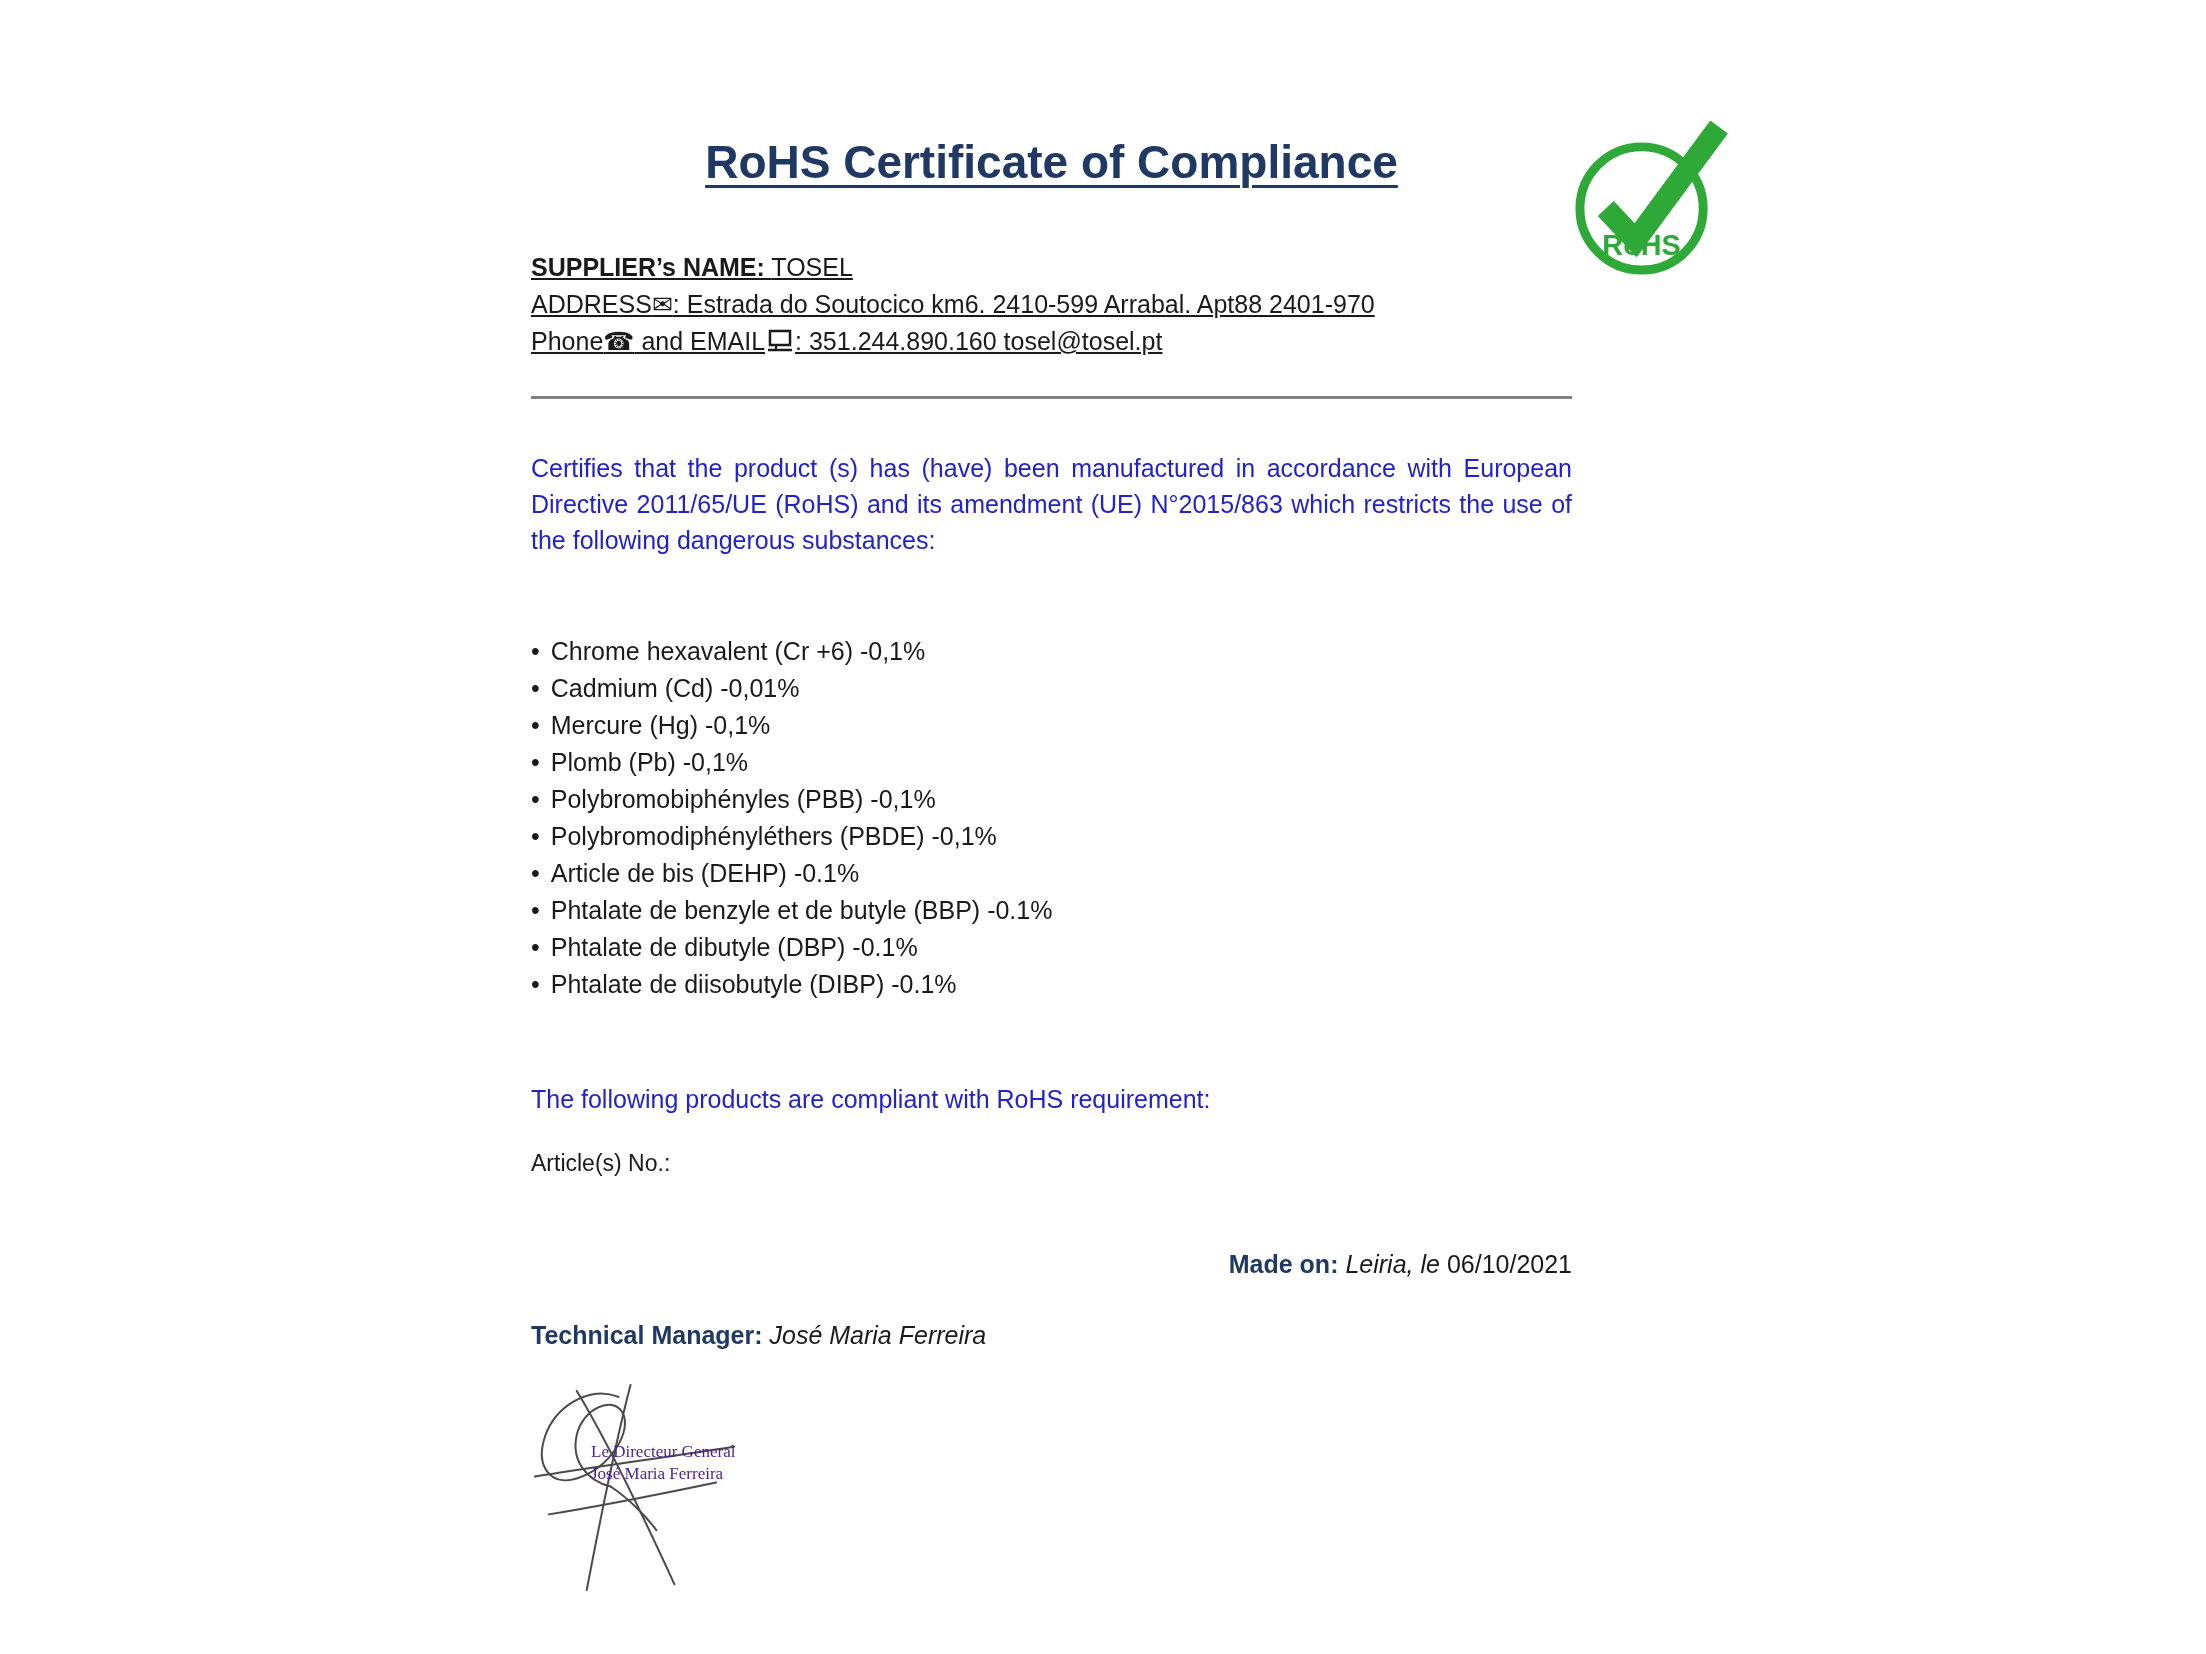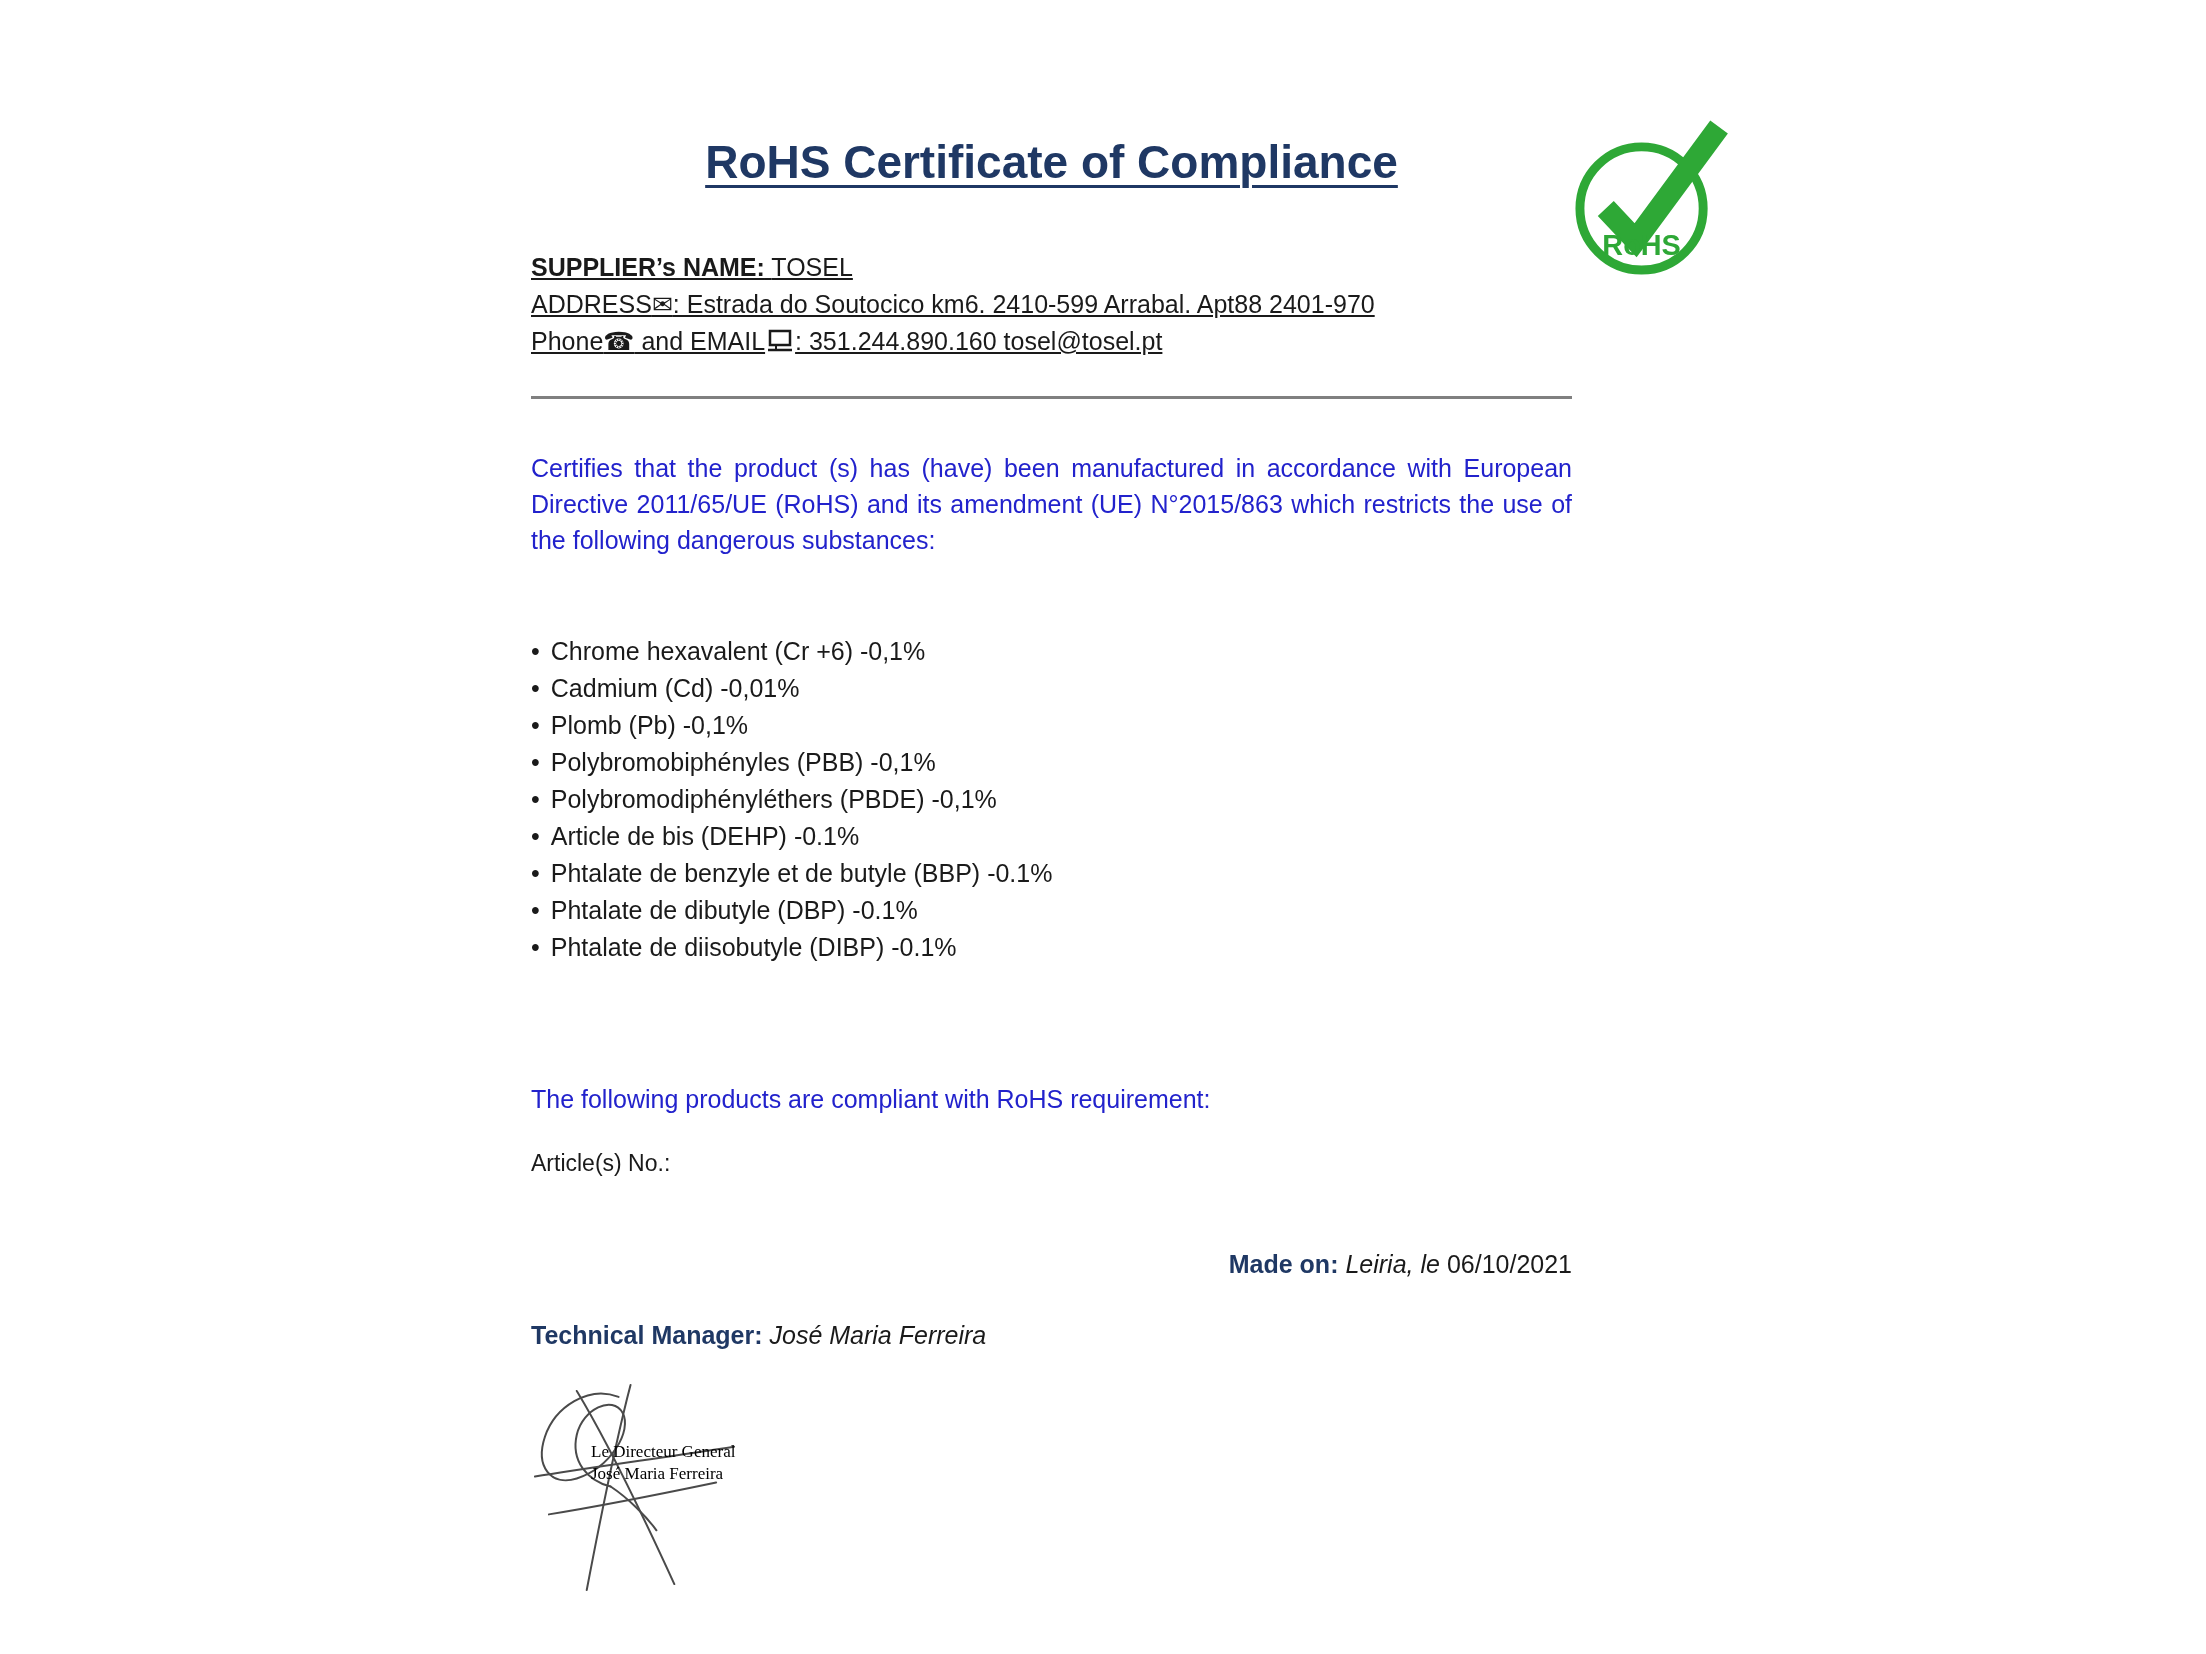--- a/index.html
+++ b/index.html
@@ -49,21 +49,21 @@
   .made-on { top:1250px; font-size:25px;text-align:right; }
   .tech-manager { top:1321px; font-size:25px; }
   .label-navy { font-weight:bold; color:var(--navy,#1F3864); }
   .italic { font-style:italic; }
 
   .sig-scribble { left:519px; top:1381px; }
   .sig-text {
     left:591px; top:1441px;
     font-family:"Liberation Serif","DejaVu Serif",serif;
     font-size:17px; line-height:22px;
-    color:#000000;
+    color:#4c1d95;
   }
 </style>
 </head>
 <body>
 
 <div>
 
   <h1 class="abs content doc-title">RoHS Certificate of Compliance</h1>
 
   <div class="abs logo">
@@ -85,20 +85,21 @@
         </svg><span>: 351.244.890.160 tosel@tosel.pt</span></p>
   </div>
 
   <hr class="abs content divider">
 
   <p class="abs content statement">Certifies that the product (s) has (have) been manufactured in accordance with European Directive 2011/65/UE (RoHS) and its amendment (UE) N°2015/863 which restricts the use of the following dangerous substances:</p>
 
   <ul class="abs content substances">
     <li>Chrome hexavalent (Cr +6) -0,1%</li>
     <li>Cadmium (Cd) -0,01%</li>
+    <li>Mercure (Hg) -0,1%</li>
     <li>Plomb (Pb) -0,1%</li>
     <li>Polybromobiphényles (PBB) -0,1%</li>
     <li>Polybromodiphényléthers (PBDE) -0,1%</li>
     <li>Article de bis (DEHP) -0.1%</li>
     <li>Phtalate de benzyle et de butyle (BBP) -0.1%</li>
     <li>Phtalate de dibutyle (DBP) -0.1%</li>
     <li>Phtalate de diisobutyle (DIBP) -0.1%</li>
   </ul>
 
   <p class="abs content compliance">The following products are compliant with RoHS requirement:</p>

